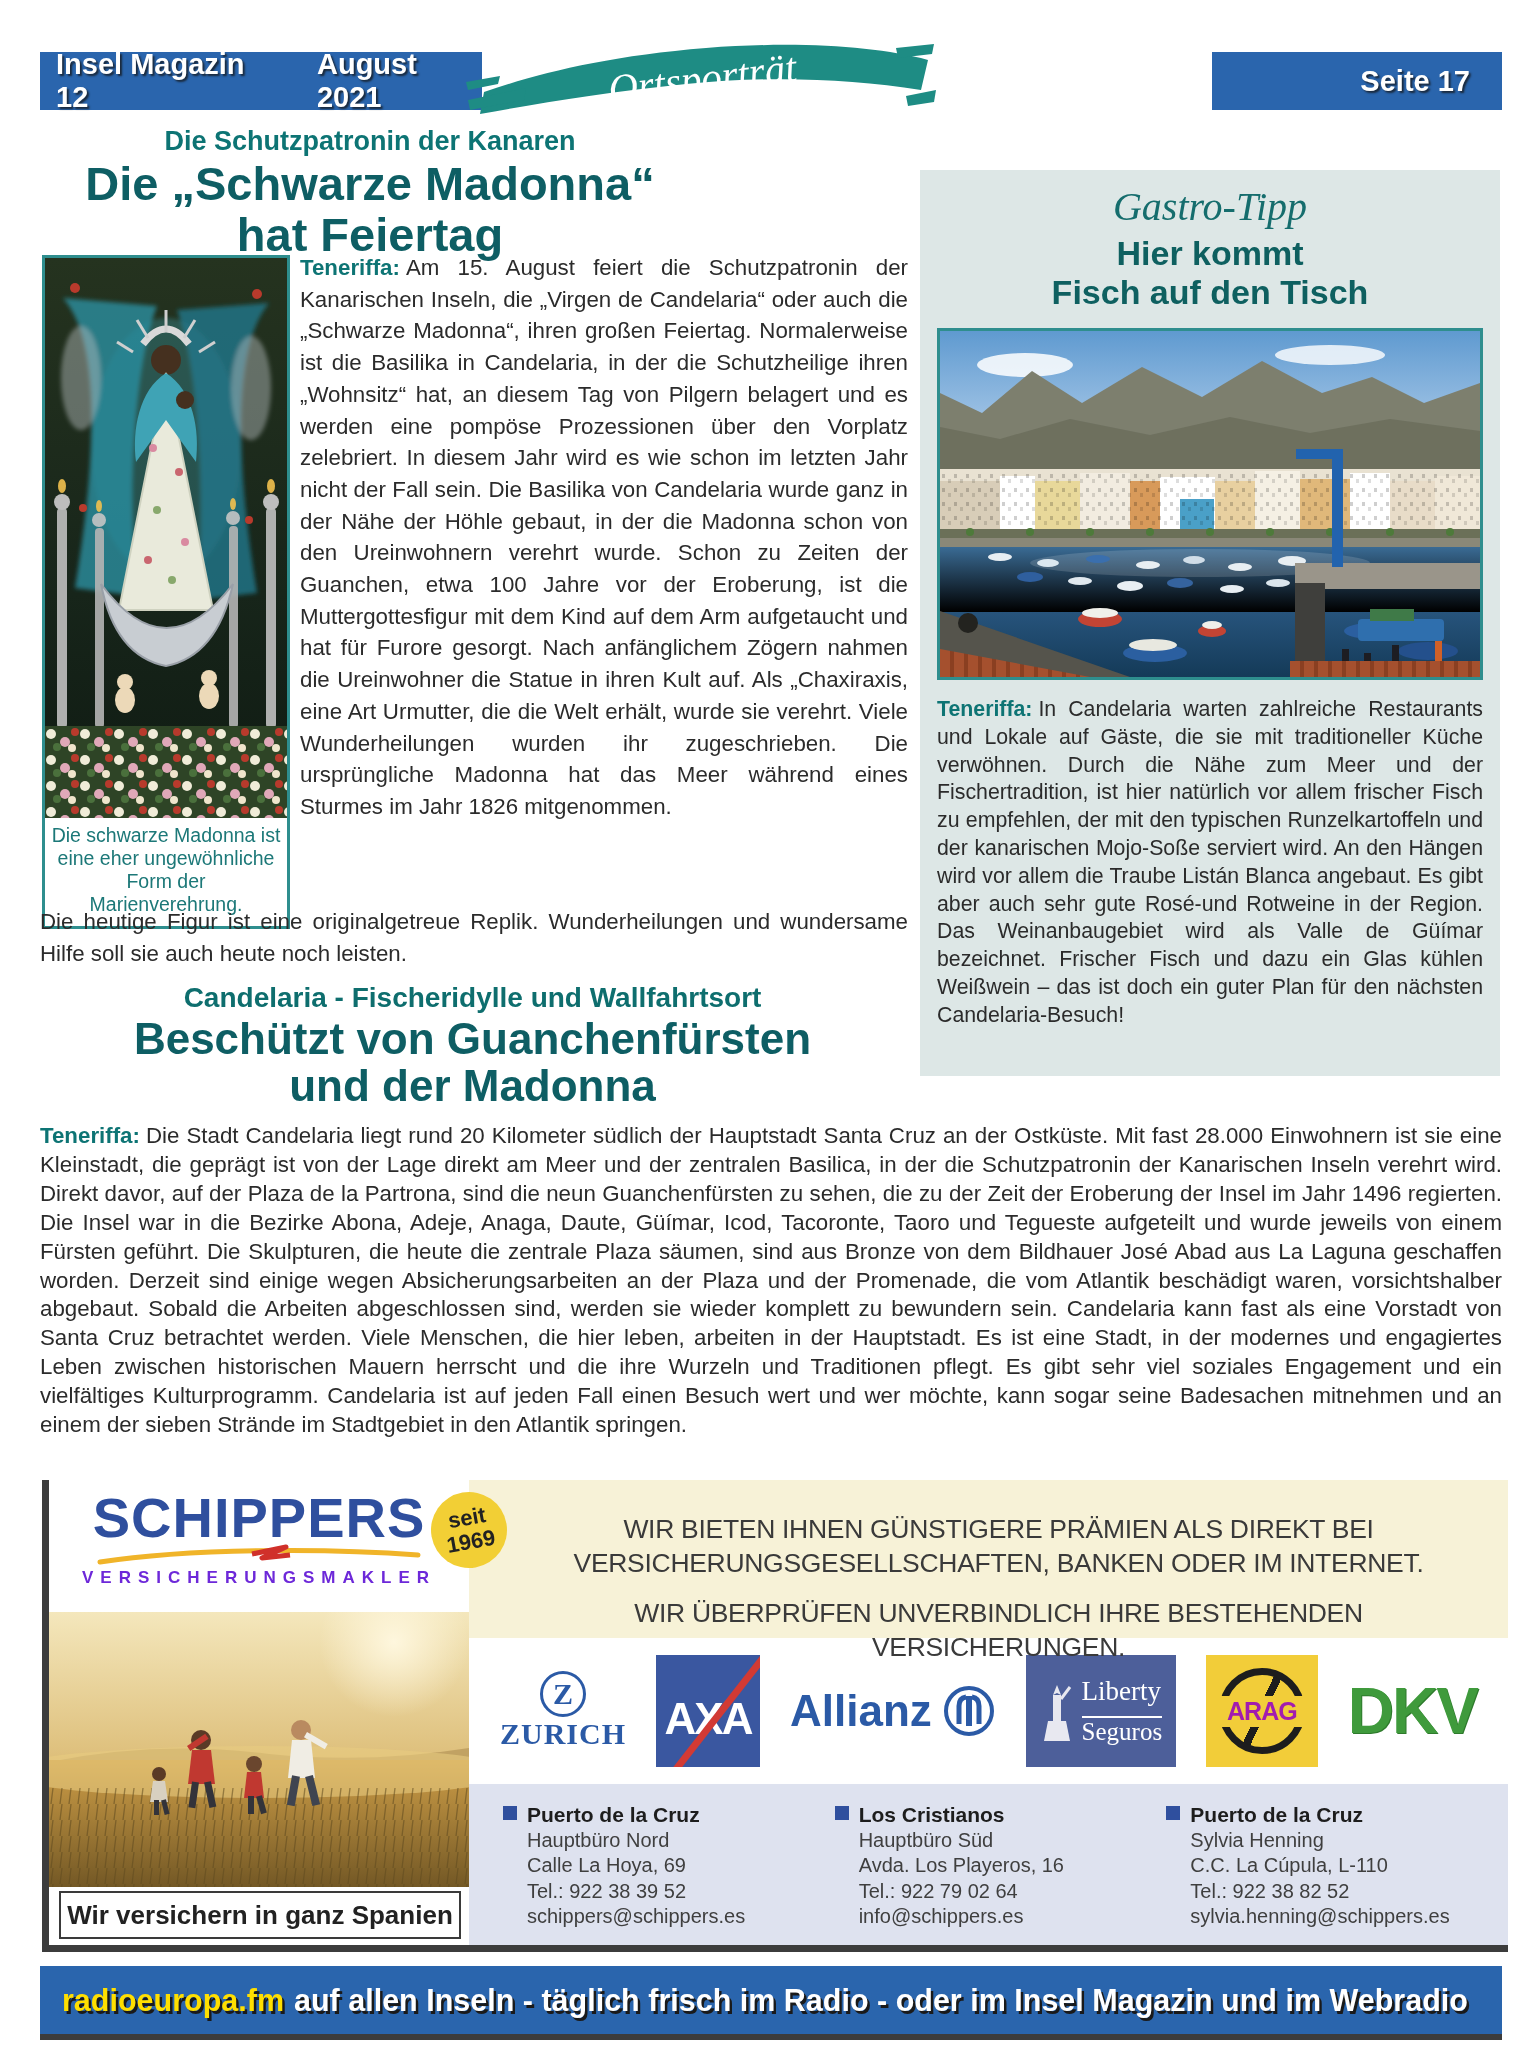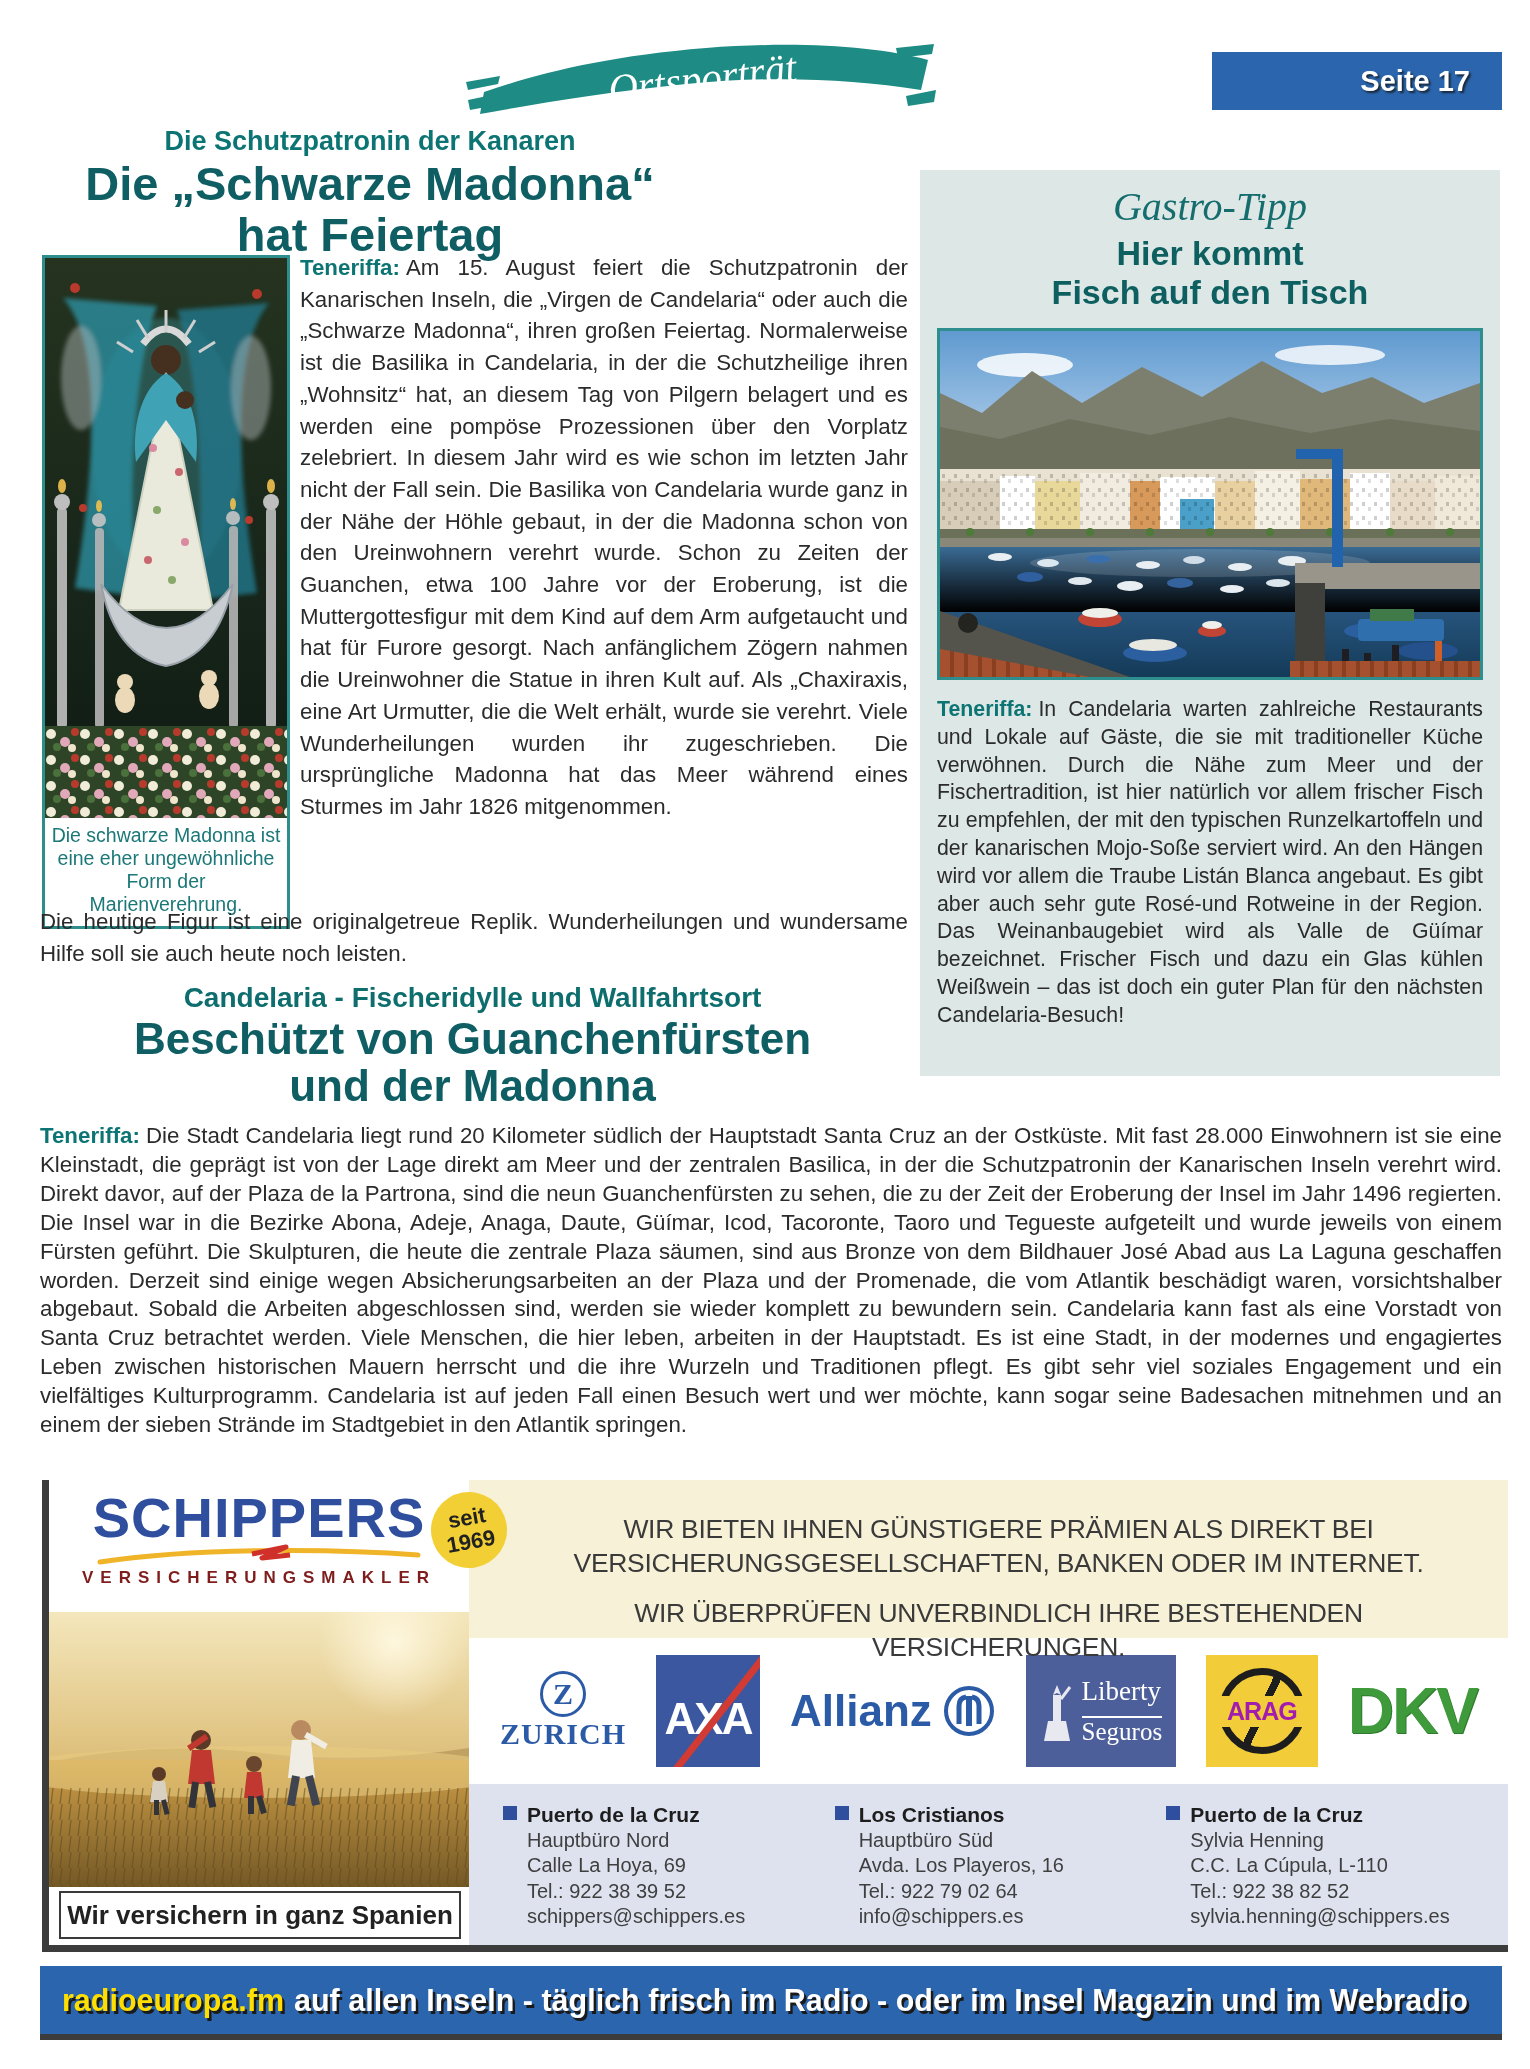--- a/index.html
+++ b/index.html
@@ -45,21 +45,21 @@
   .c-body { position:absolute; left:40px; top:1122px; width:1462px; font-size:22.3px; line-height:28.9px;
             text-align:justify; color:#2b2b2b; }
 
   
   .ad { position:absolute; left:42px; top:1480px; width:1466px; height:472px;
         border-left:7px solid #3c3c3c; border-bottom:7px solid #3c3c3c; background:#fff; display:flex; }
   .ad-left { width:420px; display:flex; flex-direction:column; background:#fff; }
   .ad-logo-area { height:130px; text-align:center; padding-top:10px; }
   .schippers { font-size:56px; font-weight:bold; color:#2f4f9e; letter-spacing:1px; line-height:56px; }
   .swoosh { margin:-4px auto 0; display:block; }
-  .makler { color:#7f1d1d; font-size:17px; font-weight:bold; letter-spacing:7px; }
+  .makler { color:#6d28d9; font-size:17px; font-weight:bold; letter-spacing:7px; }
   .ad-photo { flex:1; margin:2px 0 0; overflow:hidden; }
   .ad-photo svg { display:block; }
   .ad-tagline { height:48px; margin:4px 8px 6px 10px; border:2px solid #3a3a3a; background:#fff;
                 display:flex; align-items:center; justify-content:center; font-size:26px; font-weight:bold; color:#222; }
   .ad-right { flex:1; display:flex; flex-direction:column; }
   .ad-head { height:158px; background:#f7f2d7; position:relative; padding:20px 30px 0 50px; }
   .badge { position:absolute; left:-38px; top:12px; width:76px; height:76px; border-radius:50%;
            background:#f2cf35; color:#222; font-weight:bold; font-size:22px; line-height:24px;
            display:flex; flex-direction:column; align-items:center; justify-content:center; transform:rotate(-10deg); }
   .headline { text-align:center; color:#3a3a3a; font-size:26.5px; line-height:34px; letter-spacing:-0.3px; }
@@ -101,20 +101,24 @@
             font-size:30.5px; font-weight:bold; white-space:nowrap;
             text-shadow:2.5px 2.5px 0 #1a1a1a; }
   .footer .brand { color:#ffdf00; margin-right:10px; }
   .footer .rest { color:#fff; }
 </style>
 </head>
 <body>
 
 <div class="page">
 
+  <div class="hbar hbar-left">
+    <span>Insel Magazin 12</span>
+    <span>August 2021</span>
+  </div>
   <div class="ribbon">
     <svg width="470" height="104" viewBox="0 0 470 104">
       <path d="M18,62 C70,44 140,26 240,18 C330,11 410,16 462,30 L455,60 C380,48 300,46 220,54 C140,62 70,74 14,84 Z" fill="#1e8c84"></path>
       <path d="M2,70 L60,58 L58,70 L4,80 Z" fill="#1e8c84"></path>
       <path d="M430,18 L468,14 L466,24 L432,28 Z" fill="#1e8c84"></path>
       <path d="M440,66 L470,60 L468,72 L442,76 Z" fill="#1e8c84"></path>
       <path d="M0,52 L34,46 L32,54 L2,60 Z" fill="#1e8c84"></path>
       <text x="238" y="62" text-anchor="middle" transform="rotate(-7 238 62)" fill="#ffffff" font-family="Liberation Serif, serif" font-style="italic" font-size="41">Ortsporträt</text>
     </svg>
   </div>

